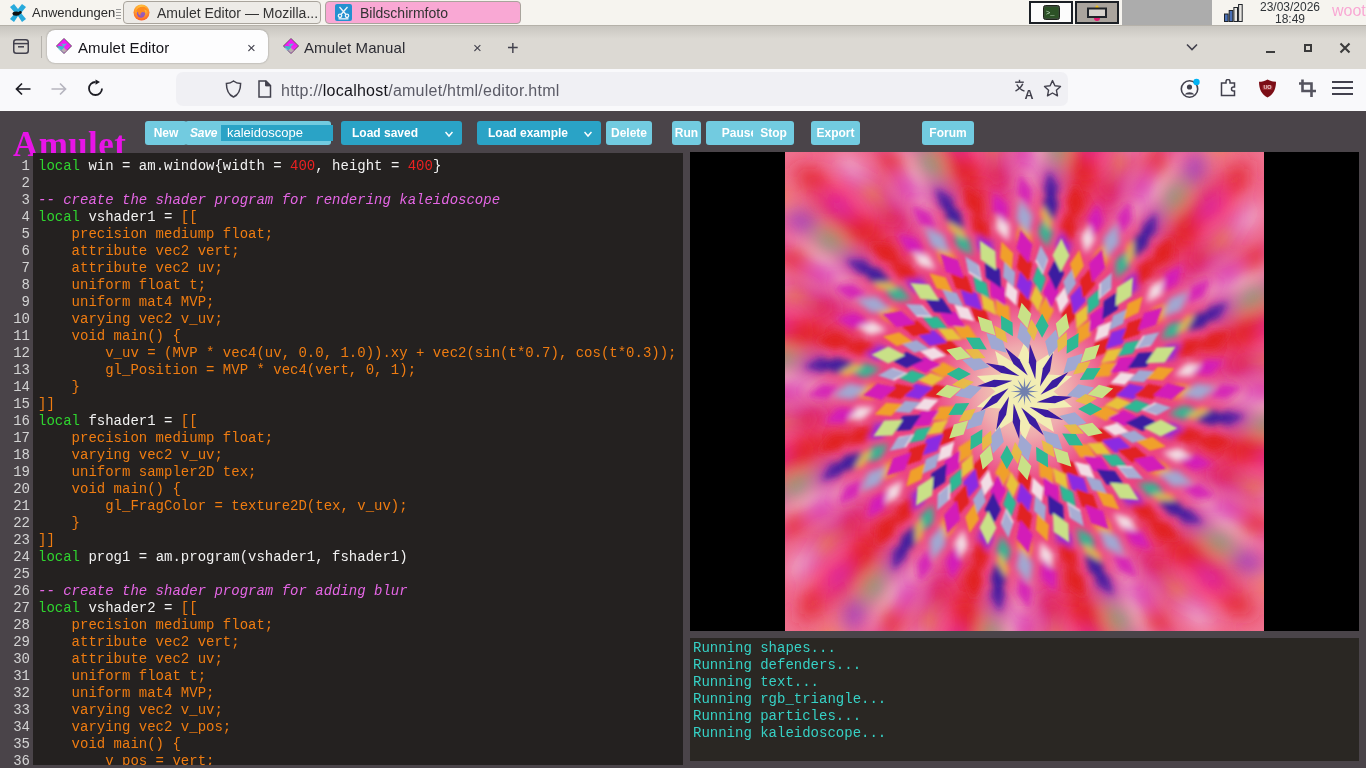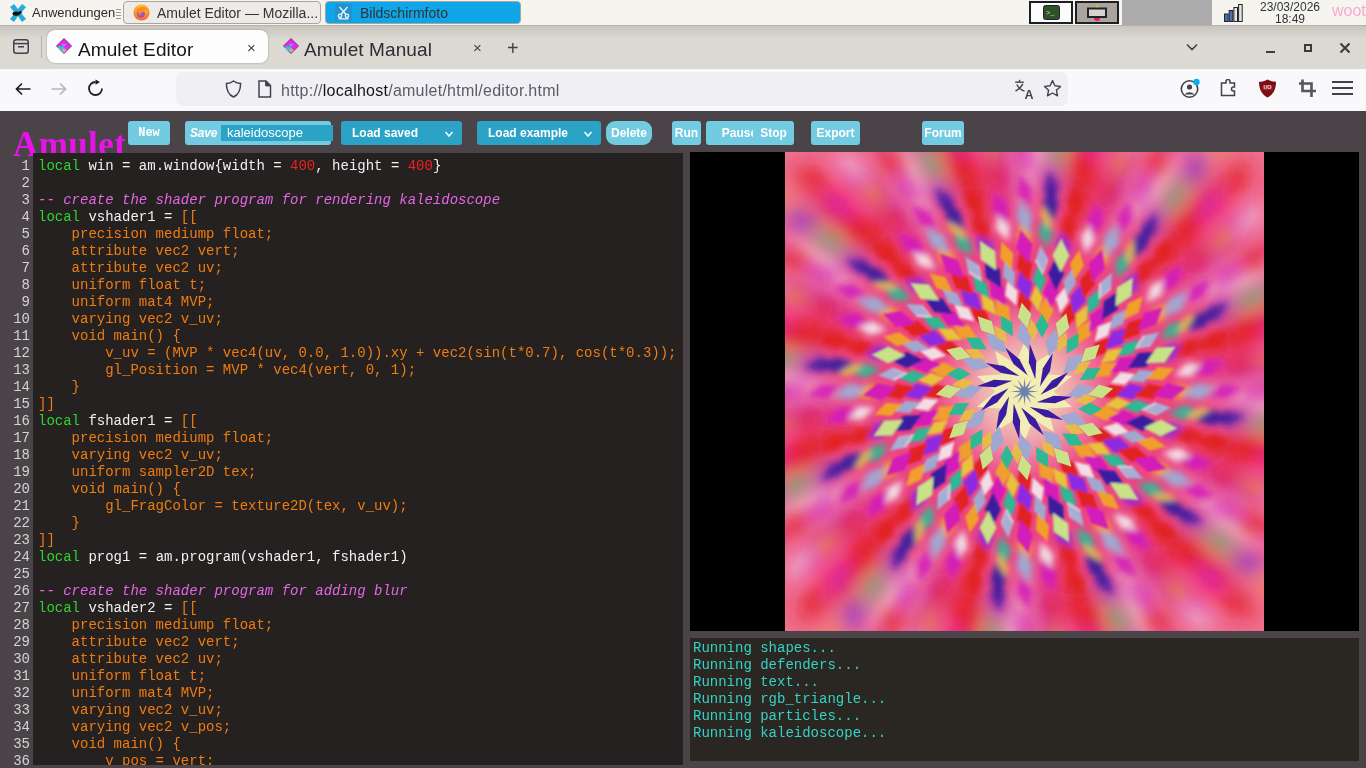--- a/index.html
+++ b/index.html
@@ -9,21 +9,21 @@
 
 #taskbar{position:absolute;top:0;left:0;width:1366px;height:26px;background:#f6f4ef;border-bottom:1px solid #b5b1a9;box-sizing:border-box;}
 .winbtn{position:absolute;top:1px;height:23px;border:1px solid #a9a49c;border-radius:4px;box-sizing:border-box;display:flex;align-items:center;font-size:14px;color:#333;white-space:nowrap;overflow:hidden;}
 #traygrey{position:absolute;top:0;left:1122px;width:90px;height:25px;background:#acacac;}
 .traybox{position:absolute;top:1px;width:44px;height:23px;border:2px solid #1c2026;box-sizing:border-box;display:flex;align-items:center;justify-content:center;}
 #clock{position:absolute;top:0;left:1253px;width:74px;height:25px;font-size:12px;color:#2f3337;text-align:center;line-height:12px;padding-top:1px;}
 #user{position:absolute;top:2px;left:1332px;font-size:16px;color:#f9a8d4;}
 
 #tabbar{position:absolute;top:26px;left:0;width:1366px;height:43px;background:linear-gradient(#c9c6c0,#dcd9d3 30%,#dcd9d3);}
 #tab-active{position:absolute;top:30px;left:47px;width:221px;height:33px;background:#fdfdfe;border-radius:8px;box-shadow:0 0 2px rgba(0,0,0,.35);}
-.tabtxt{font-size:19px;color:#15141a;letter-spacing:0.1px;}
+.tabtxt{font-size:15px;color:#15141a;letter-spacing:0.1px;}
 .tclose{color:#42414d;font-size:13px;}
 #urlbar{position:absolute;top:69px;left:0;width:1366px;height:42px;background:#f9f9fb;}
 #urlfield{position:absolute;top:72px;left:176px;width:892px;height:34px;background:#f0f0f4;border-radius:7px;}
 #urltext{position:absolute;top:82px;left:281px;font-size:16px;letter-spacing:0.25px;color:#5b5b66;white-space:pre;}
 #urltext b{color:#15141a;font-weight:normal;}
 
 #page{position:absolute;top:111px;left:0;width:1366px;height:657px;background:#4a4449;}
 #logo{position:absolute;top:14px;left:13px;font-family:"Liberation Serif",serif;font-weight:bold;font-size:35px;color:#e714e7;letter-spacing:0.4px;}
 .tbtn{position:absolute;top:10px;height:24px;background:#72cbe0;border-radius:3px;color:#fff;font-size:12px;font-weight:bold;display:flex;align-items:center;justify-content:center;box-sizing:border-box;}
 .tsel{position:absolute;top:10px;height:24px;background:#2aa3c6;border-radius:3px;color:#fff;font-size:12px;font-weight:bold;display:flex;align-items:center;box-sizing:border-box;padding-left:11px;}
@@ -71,21 +71,21 @@
               <stop offset="100%" stop-color="#ff5224"></stop>
         </radialGradient>
           </defs>
         <circle cx="8.5" cy="8.5" r="8" fill="url(#ffg)"></circle>
         <circle cx="8" cy="9.5" r="4.2" fill="#7542e5" opacity="0.75"></circle>
         <path d="M3 7 C4.5 3.5 8 2 11.5 3 C14 4 15.5 6.5 15.3 9 C14.8 6.8 13 5.5 11 5.7 C12 6.5 12.3 7.8 11.8 8.8 C11 8 9.8 7.8 8.8 8.3 C7.5 9 7 10.5 7.6 11.8 C6 11.2 5 9.8 5.1 8.1 C4 8 3.3 7.5 3 7 Z" fill="#ff8a1e"></path>
       </svg>
     </span>
     <span style="margin-left:7px;">Amulet Editor — Mozilla...</span>
   </div>
-  <div class="winbtn" style="left:325px;width:196px;background:#0ea5e9;">
+  <div class="winbtn" style="left:325px;width:196px;background:#f9a8d4;">
     <span style="margin-left:9px;width:17px;height:17px;display:inline-block;">
       <svg width="17" height="17" viewBox="0 0 17 17">
         <rect x="0" y="0" width="17" height="17" rx="2" fill="#2491d0"></rect>
         <g stroke="#eef6fb" stroke-width="1.3" fill="none">
           <path d="M4.5 3 L11 10.5 M12.5 3 L6 10.5"></path>
           <circle cx="5" cy="11.8" r="1.7"></circle>
             <circle cx="12" cy="11.8" r="1.7"></circle>
         </g>
         <rect x="3.5" y="14.2" width="10" height="1.3" fill="#eef6fb"></rect>
       </svg>
@@ -240,42 +240,42 @@
     </svg>
   </div>
   <div class="abs" style="top:81px;left:1332px;width:21px;height:15px;">
     <div style="height:2.4px;background:#42414d;margin-bottom:3.4px;"></div>
     <div style="height:2.4px;background:#42414d;margin-bottom:3.4px;"></div>
     <div style="height:2.4px;background:#42414d;"></div>
   </div>
 
   <div id="page">
     <div id="logo">Amulet</div>
-    <div class="tbtn" style="left:128px;width:42px;font-family:Liberation Mono, monospace;">New</div>
+    <div class="tbtn" style="left:145px;width:42px;">New</div>
     <div class="tbtn" style="left:185px;width:146px;justify-content:flex-start;">
         <span style="margin-left:5px;letter-spacing:-0.2px;font-style:italic;">Save</span>
       </div>
     <div class="abs" style="top:14px;left:221px;width:106px;height:16px;background:#2aa3c6;color:#fff;font-size:13px;padding-left:6px;line-height:16px;">kaleidoscope</div>
     <div class="tsel" style="left:341px;width:121px;">Load saved
       <svg class="chev" viewBox="0 0 8 8">
           <path d="M0.5 2 L4 6 L7.5 2" fill="none" stroke="#fff" stroke-width="1.5"></path>
         </svg>
     </div>
     <div class="tsel" style="left:477px;width:124px;">Load example
       <svg class="chev" viewBox="0 0 8 8">
           <path d="M0.5 2 L4 6 L7.5 2" fill="none" stroke="#fff" stroke-width="1.5"></path>
         </svg>
     </div>
-    <div class="tbtn" style="left:606px;width:46px;border-radius:9px;">Delete</div>
+    <div class="tbtn" style="left:606px;width:46px;">Delete</div>
     <div class="tbtn" style="left:672px;width:29px;">Run</div>
     <div class="tbtn" style="left:706px;width:67px;">Pause</div>
     <div class="tbtn" style="left:753px;width:41px;">Stop</div>
     <div class="tbtn" style="left:811px;width:49px;">Export</div>
     <div class="tbtn" style="left:928px;width:20px;margin-left:6px;">Docs</div>
-    <div class="tbtn" style="left:922px;width:42px;">Forum</div>
+    <div class="tbtn" style="left:922px;width:52px;">Forum</div>
     <div id="editor">
       <div id="codebg"></div>
       <div id="gutter"> 1
  2
  3
  4
  5
  6
  7
  8

